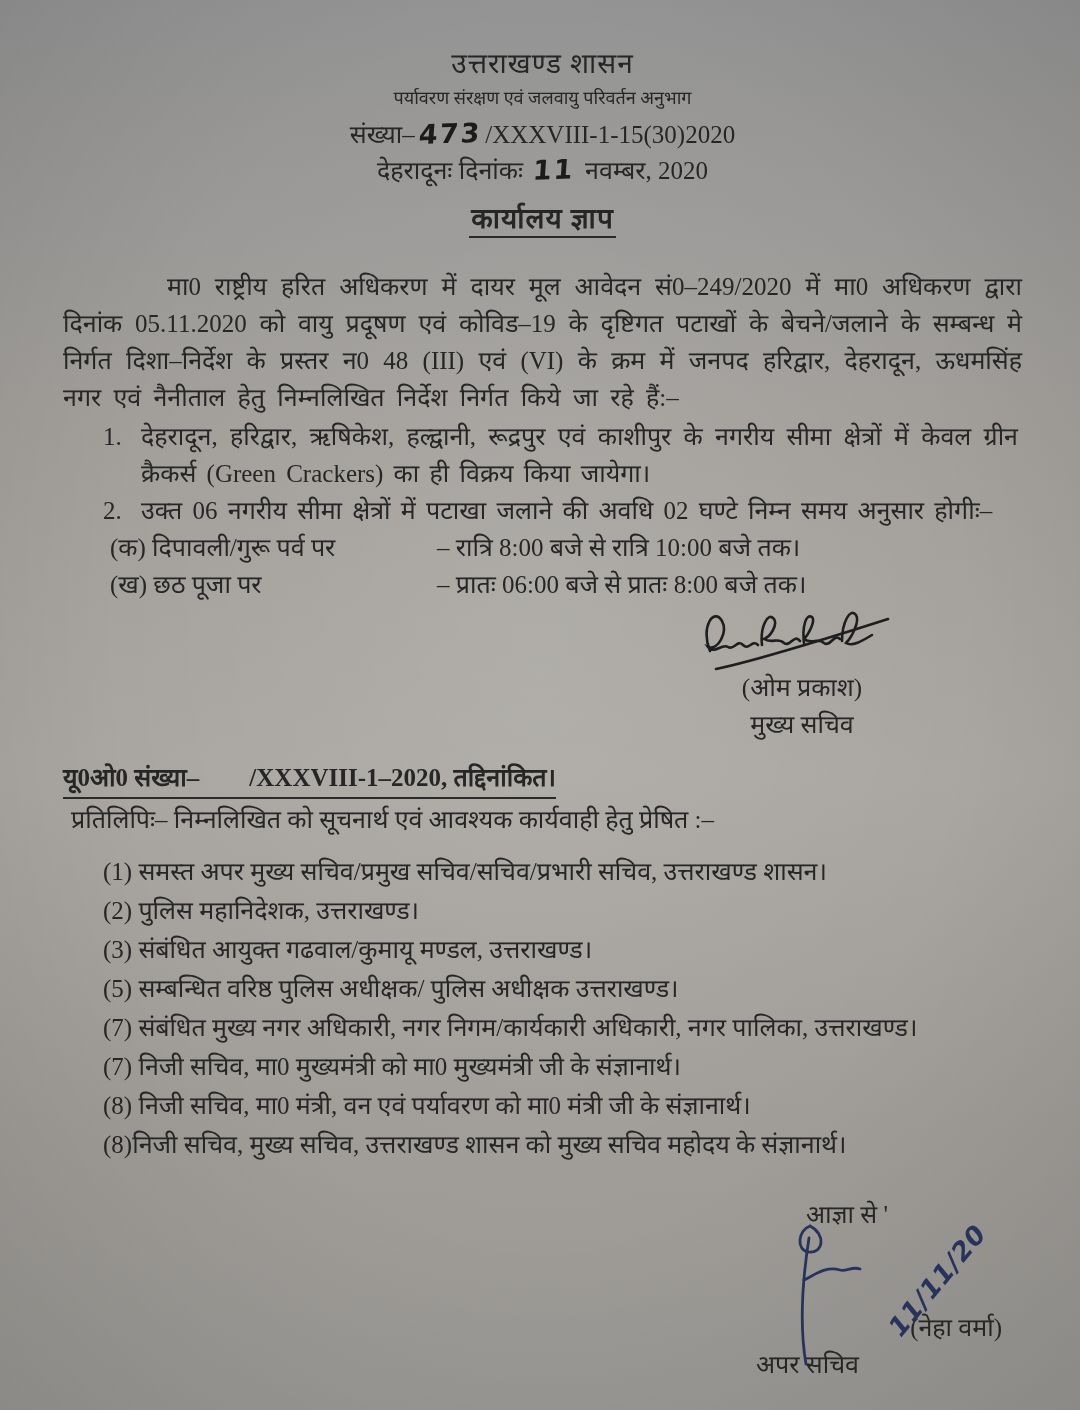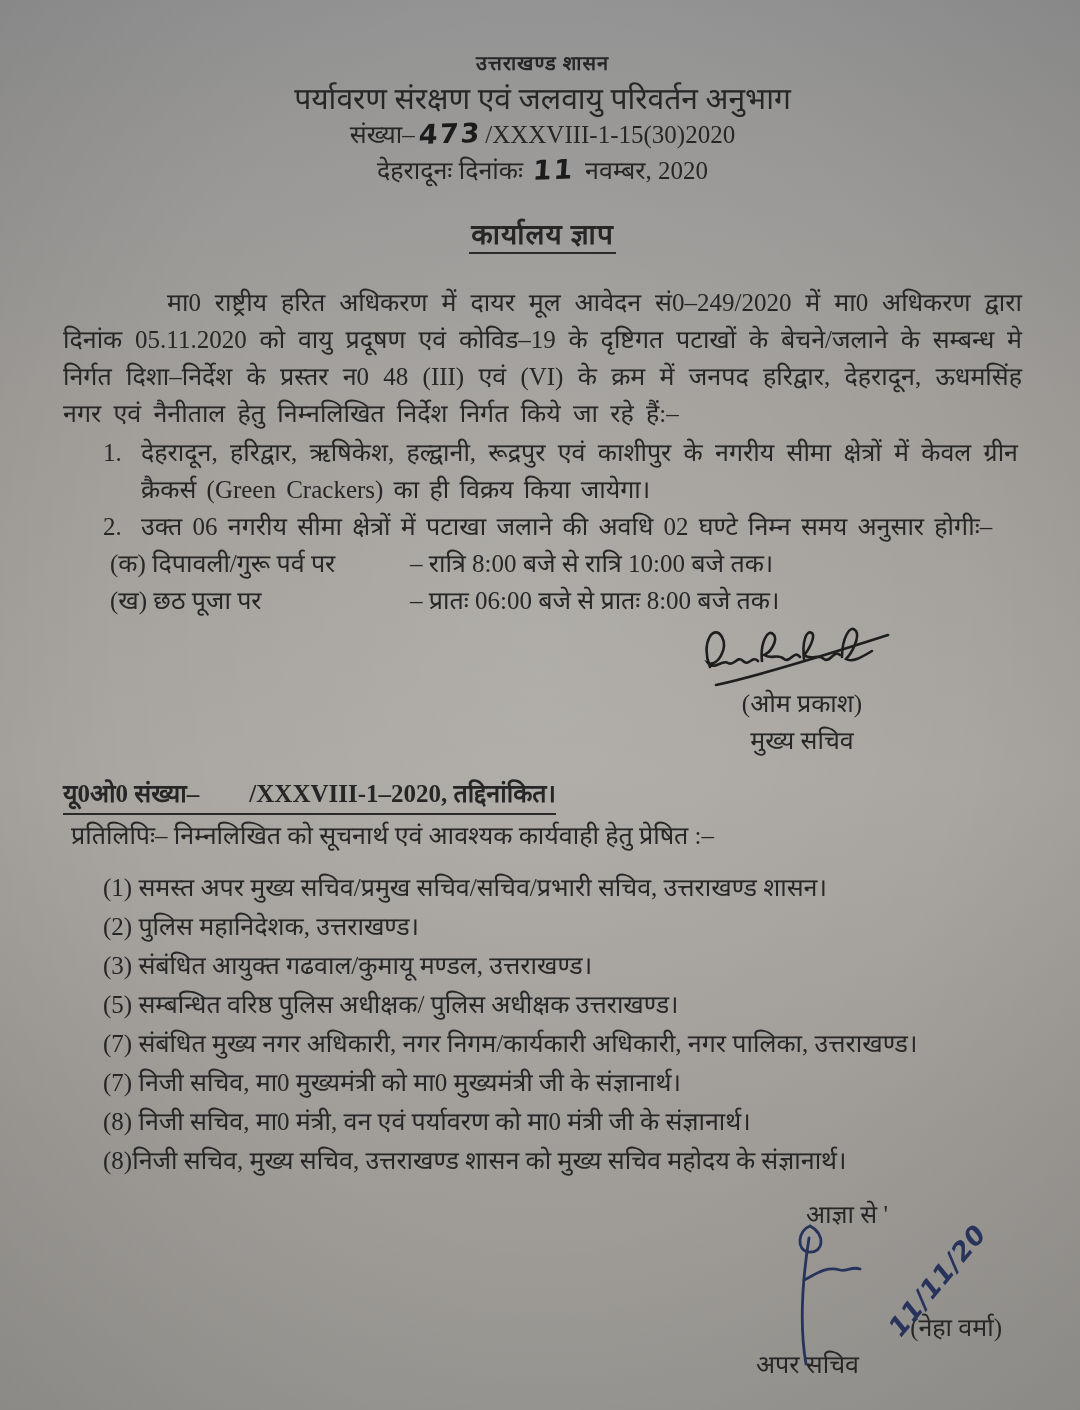--- a/index.html
+++ b/index.html
@@ -12,52 +12,52 @@
     background:
       radial-gradient(ellipse at 50% 45%, rgba(255,255,255,0.10) 0%, rgba(0,0,0,0.0) 55%, rgba(0,0,0,0.10) 100%),
       linear-gradient(180deg,#949494 0%,#a29f9b 30%,#aaa7a2 55%,#a09d99 80%,#9b9995 100%);
     font-family:"Liberation Serif","DejaVu Serif",serif;
     color:#262626;
     font-size:25px;
     line-height:37px;
   }
   .center{text-align:center;}
   .doc-header{line-height:35px;}
-  .h1{font-weight:700;font-size:20px;letter-spacing:1px;}
-  .h2{font-size:30px;}
+  .h1{font-weight:400;font-size:28px;letter-spacing:1px;}
+  .h2{font-size:18px;}
   .h3,.h4{font-size:25px;}
   .hw{
     display:inline-block;
     font-family:"DejaVu Sans",sans-serif;
     font-weight:700;
     transform:skewX(-6deg) rotate(-2deg);
     font-size:27px;
     color:#1b1b1b;
     letter-spacing:2px;
     padding:0 4px;
   }
-  .doc-title{margin-top:28px;text-align:center;}
+  .doc-title{margin-top:12px;text-align:center;}
   .doc-title span{
     font-weight:700;font-size:28px;
     border-bottom:2px solid #2a2a2a;
     padding:0 2px 2px 2px;
     letter-spacing:1px;
   }
   .body-para{
     margin:30px 0 0 0;
     text-align:justify;
     text-indent:104px;
     word-spacing:6px;
   }
   .directives{margin:2px 0 0 40px;padding:0;list-style:none;}
   .directives li{display:flex;align-items:flex-start;}
   .directives .num{flex:0 0 38px;}
   .directives .txt{flex:1;text-align:justify;word-spacing:4px;padding-right:4px;}
   .timings{margin-left:47px;}
-  .timing-row{display:flex;}
+  .timing-row{display:flex;gap:27px;}
   .t-label{flex:0 0 300px;}
   .t-value{flex:1;}
   .sig1{
     width:300px;
     margin:-6px 70px 0 auto;
     text-align:center;
     position:relative;
   }
   .sig1 .sig-svg{display:block;margin:0 auto -12px auto;}
   .uo-line{

